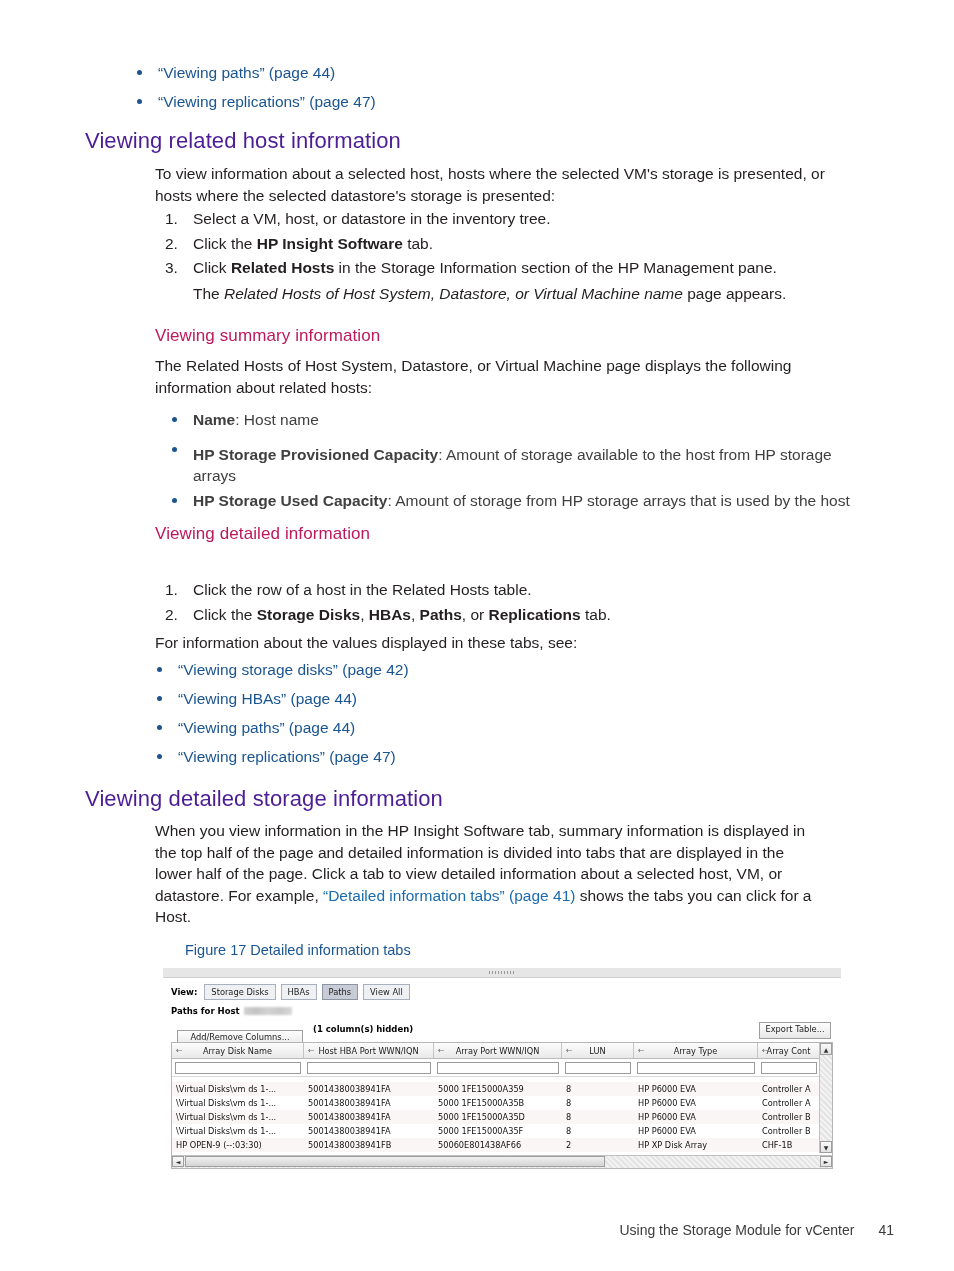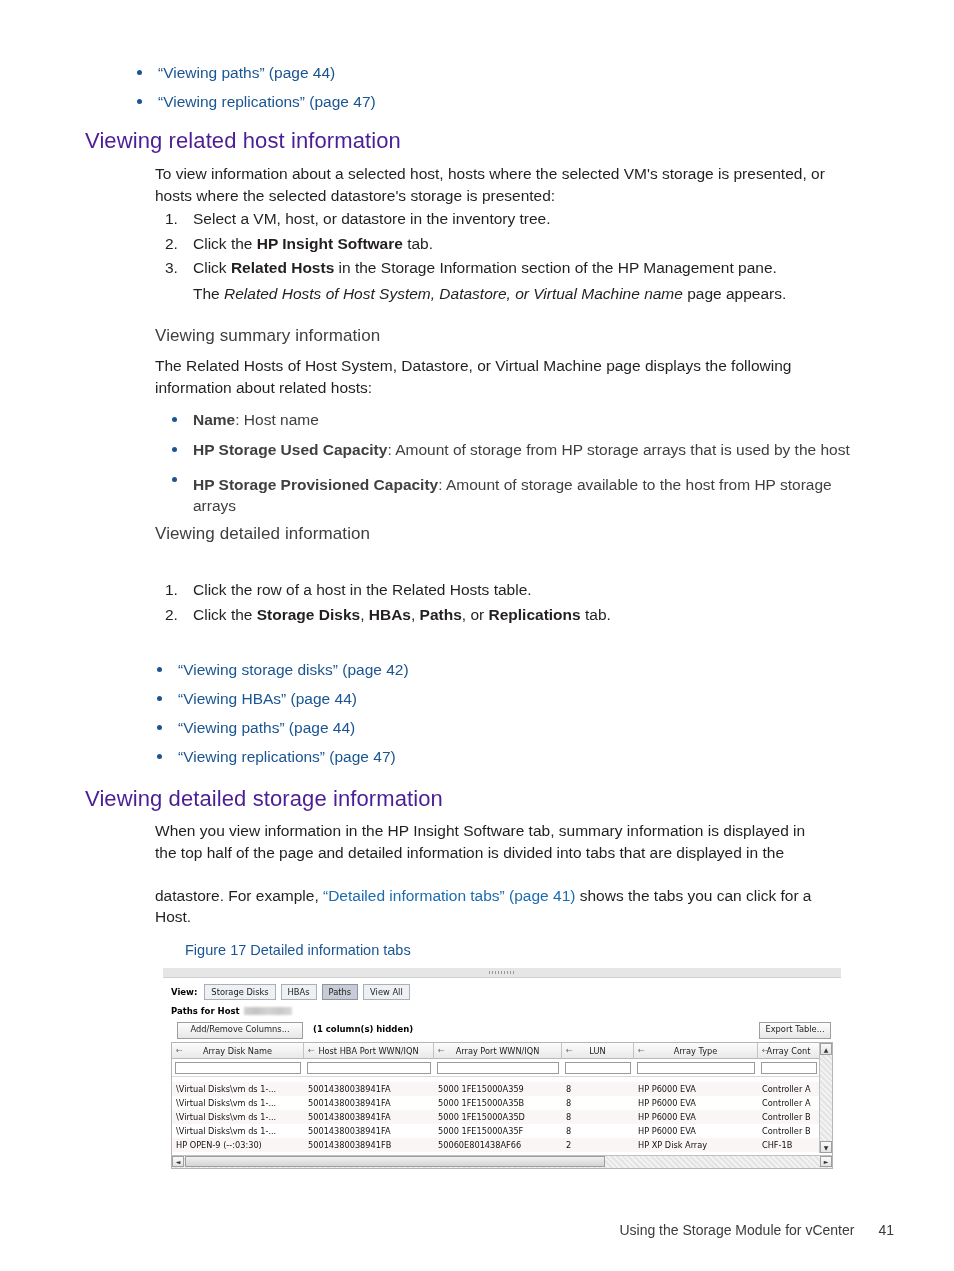--- a/index.html
+++ b/index.html
@@ -56,21 +56,21 @@
   h1.section-title {
     font-size: 22px;
     font-weight: 400;
     color: #4c1d95;
     margin: 0;
     letter-spacing: 0.1px;
   }
   h2.sub-title {
     font-size: 17px;
     font-weight: 400;
-    color: #404040;
+    color: #be185d;
     margin: 0;
     letter-spacing: 0.1px;
   }
   p.body-text {
     font-size: 15.5px;
     line-height: 21.5px;
     margin: 0;
     color: #231f20;
   }
   .ol-list {
@@ -409,56 +409,57 @@
 
   <p class="body-text abs" style="left:155px; top:355px; width:760px;">
     <span>The Related Hosts of Host System, Datastore, or Virtual Machine page displays the following</span><br>
     <span>information about related hosts:</span>
   </p>
 
   <ul class="bullet-list abs" style="left:155px; top:405px; width:760px;">
     <li class="bullet-item dark" style="line-height:30px;">
       <b>Name</b><span>: Host name</span>
     </li>
+    <li class="bullet-item dark" style="line-height:21px; padding-top:9px;">
+      <b>HP Storage Provisioned Capacity</b><span>: Amount of storage available to the host from HP storage</span><br><span>arrays</span>
+    </li>
     <li class="bullet-item dark" style="line-height:30px;">
       <b>HP Storage Used Capacity</b><span>: Amount of storage from HP storage arrays that is used by the host</span>
-    </li>
-    <li class="bullet-item dark" style="line-height:21px; padding-top:9px;">
-      <b>HP Storage Provisioned Capacity</b><span>: Amount of storage available to the host from HP storage</span><br><span>arrays</span>
     </li>
   </ul>
 
   <h2 class="sub-title abs" style="left:155px; top:524px; width:760px;">Viewing detailed information</h2>
 
 
   <ul class="ol-list abs" style="left:155px; top:578px; width:760px;">
     <li class="ol-item">
       <span class="ol-num">1.</span>
       <span>Click the row of a host in the Related Hosts table.</span>
     </li>
     <li class="ol-item">
       <span class="ol-num">2.</span>
       <span>Click the </span><b>Storage Disks</b><span>, </span><b>HBAs</b><span>, </span><b>Paths</b><span>, or </span><b>Replications</b><span> tab.</span>
     </li>
   </ul>
 
+  <p class="body-text abs" style="left:155px; top:632px; width:760px;">For information about the values displayed in these tabs, see:</p>
 
   <ul class="bullet-list abs" style="left:140px; top:655px; width:760px;">
     <li class="bullet-item"><span>“Viewing storage disks” (page 42)</span></li>
     <li class="bullet-item"><span>“Viewing HBAs” (page 44)</span></li>
     <li class="bullet-item"><span>“Viewing paths” (page 44)</span></li>
     <li class="bullet-item"><span>“Viewing replications” (page 47)</span></li>
   </ul>
 
   <h1 class="section-title abs" style="left:85px; top:786px; width:760px;">Viewing detailed storage information</h1>
 
   <p class="body-text abs" style="left:155px; top:820px; width:760px;">
     <span>When you view information in the HP Insight Software tab, summary information is displayed in</span><br>
     <span>the top half of the page and detailed information is divided into tabs that are displayed in the</span><br>
-    <br>
+    <span>lower half of the page. Click a tab to view detailed information about a selected host, VM, or</span><br>
     <span>datastore. For example, </span><span class="link">“Detailed information tabs” (page 41)</span><span> shows the tabs you can click for a</span><br>
     <span>Host.</span>
   </p>
 
   <div class="fig-caption abs" style="left:185px; top:942px;">Figure 17 Detailed information tabs</div>
 
   <div class="figure">
 
     <div class="splitter">
       <div class="splitter-grip"></div>
@@ -471,21 +472,21 @@
       <span class="vbtn active">Paths</span>
       <span class="vbtn">View All</span>
     </div>
 
     <div class="paths-for">
       <span>Paths for Host</span>
       <span class="redacted"></span>
     </div>
 
     <div class="toolbar2">
-      <span class="btn3d" style="left:4px; top:0; width:124px;">Add/Remove Columns...</span>
+      <span class="btn3d" style="left:4px; top:8px; width:124px;">Add/Remove Columns...</span>
       <span class="hidden-note">(1 column(s) hidden)</span>
       <span class="btn3d" style="right:0; top:0; width:70px;">Export Table...</span>
     </div>
 
     <div class="grid">
 
       <div class="grid-head">
         <div class="gh c0h">
           <span class="sort-ico">←</span>
           <span>Array Disk Name</span>

